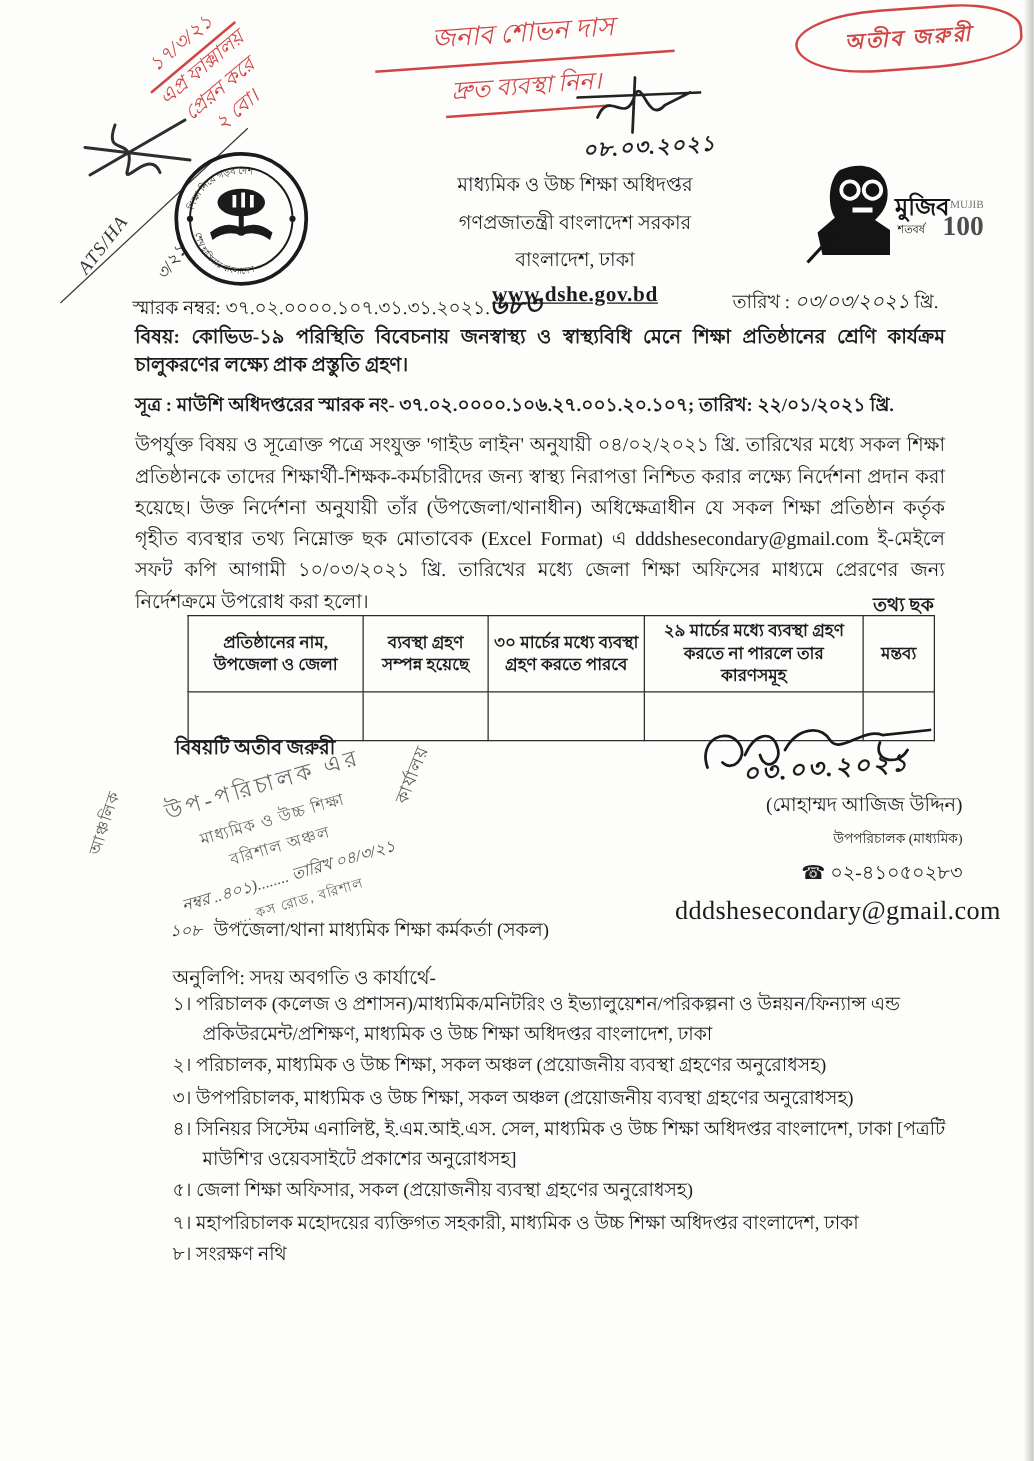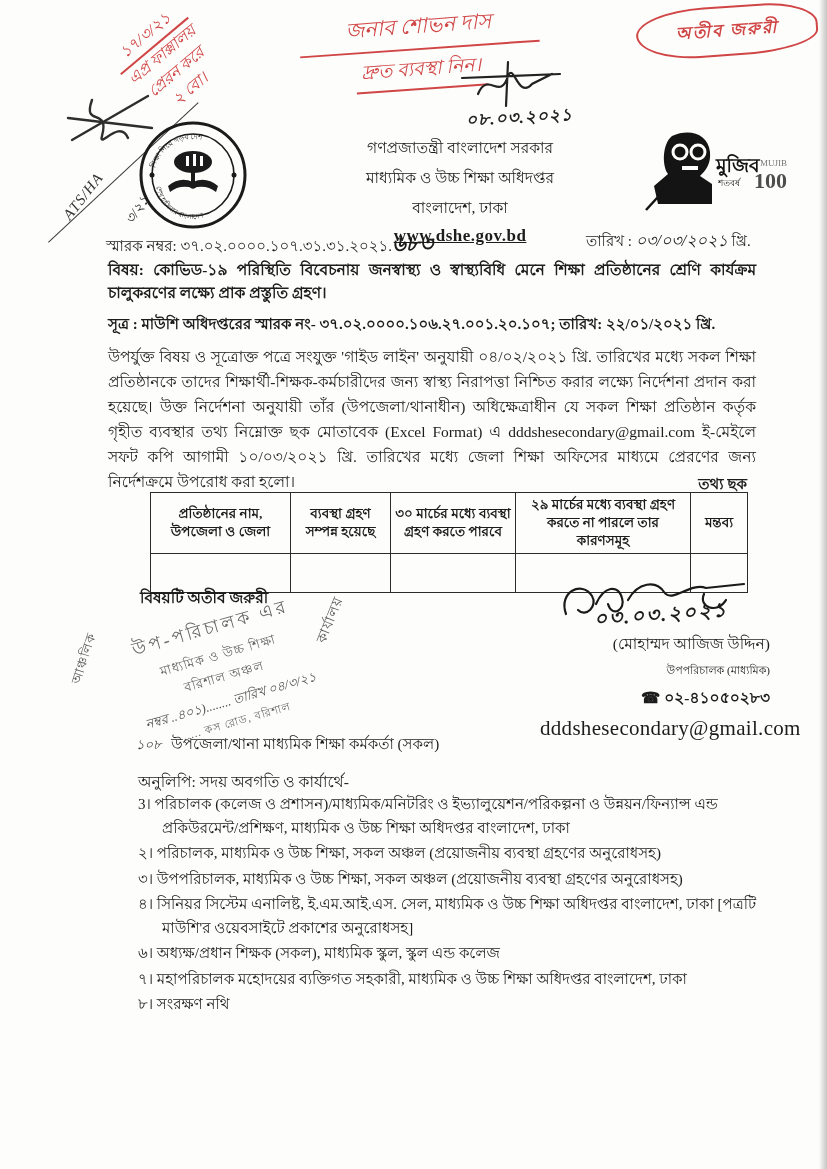--- a/index.html
+++ b/index.html
@@ -48,21 +48,21 @@
   table.grid th,table.grid td{border:1.4px solid #2b2b2b;font-size:13.5px;line-height:18px;text-align:center;
      vertical-align:middle;padding:3px 4px;font-weight:bold;}
   table.grid td{height:32px;}
 
   .urgent{left:140px;top:586px;font-weight:bold;font-size:15.5px;}
 
   .sig-date{left:594px;top:599px;font-size:20px;font-weight:bold;font-style:italic;transform:rotate(-4deg);letter-spacing:2px;}
   .sig-block{left:540px;top:632px;width:230px;text-align:right;}
   .sig-block .nm{font-size:15.5px;margin-bottom:4px;}
   .sig-block .ds{font-size:11px;margin-bottom:5px;}
-  .sig-block .ph{font-size:15.5px;font-weight:bold;margin-bottom:4px;}
+  .sig-block .ph{font-size:15.5px;font-weight:normal;margin-bottom:4px;}
   .sig-block .em{font-size:21px;letter-spacing:.3px;}
 
   
   .stamp{left:78px;top:612px;width:290px;transform:rotate(-16deg);text-align:center;color:#5a5a5a;opacity:.92;}
   .stamp .s1{font-size:18px;letter-spacing:3px;margin-bottom:2px;}
   .stamp .s2,.stamp .s3{font-size:13px;letter-spacing:1px;margin-bottom:1px;}
   .stamp .s4{font-size:13px;margin-top:4px;color:#444;}
   .stamp .s5{font-size:11px;margin-top:2px;letter-spacing:1px;}
   .stamp-l{left:58px;top:648px;transform:rotate(-72deg);font-size:13px;color:#5a5a5a;letter-spacing:1px;}
   .stamp-r{left:306px;top:608px;transform:rotate(-68deg);font-size:14px;color:#5a5a5a;letter-spacing:1px;}
@@ -123,22 +123,22 @@
     <text font-size="7" fill="#1b1b1b"><textPath href="#arcB" xlink:href="#arcB" startOffset="4%">শেখ হাসিনার বাংলাদেশ</textPath></text>
     <ellipse cx="55" cy="42" rx="19" ry="11" fill="#1b1b1b"></ellipse>
     <rect x="48" y="36" width="3" height="10" fill="#fdfdfb"></rect>
       <rect x="55" y="34" width="3" height="12" fill="#fdfdfb"></rect>
       <rect x="62" y="36" width="3" height="10" fill="#fdfdfb"></rect>
     <path d="M30,66 Q42,56 55,62 Q68,56 80,66 L78,72 Q68,64 55,68 Q42,64 32,72 Z" fill="#1b1b1b"></path>
     <path d="M53,52 L57,52 L57,62 L53,62 Z M52,62 a4,4 0 1 0 6,0 Z" fill="#1b1b1b"></path>
   </svg>
 
   <div class="abs hdr">
+    <div>মাধ্যমিক ও উচ্চ শিক্ষা অধিদপ্তর</div>
     <div>গণপ্রজাতন্ত্রী বাংলাদেশ সরকার</div>
-    <div>মাধ্যমিক ও উচ্চ শিক্ষা অধিদপ্তর</div>
     <div>বাংলাদেশ, ঢাকা</div>
     <div class="site">www.dshe.gov.bd</div>
   </div>
 
   <svg class="abs" style="left:642px;top:126px;" width="150" height="88" viewBox="0 0 150 88">
     <path d="M30,10 C48,2 66,8 68,26 C69,38 64,44 58,50 L70,58 L70,78 L16,78 L12,60 L26,48 C20,40 20,18 30,10 Z" fill="#141414"></path>
     <circle cx="38" cy="26" r="7" fill="none" stroke="#fdfdfb" stroke-width="3"></circle>
     <circle cx="56" cy="26" r="7" fill="none" stroke="#fdfdfb" stroke-width="3"></circle>
     <rect x="40" y="40" width="16" height="4" fill="#fdfdfb"></rect>
     <path d="M4,84 L26,60" stroke="#141414" stroke-width="2.5" fill="none"></path>
@@ -215,23 +215,23 @@
   <div class="abs stamp-l">আঞ্চলিক</div>
   <div class="abs stamp-r">কার্যালয়</div>
 
   <div class="abs recipient">
     <span class="hwn">১০৮</span>
     <span>উপজেলা/থানা মাধ্যমিক শিক্ষা কর্মকর্তা (সকল)</span>
   </div>
 
   <div class="abs dist-h">অনুলিপি: সদয় অবগতি ও কার্যার্থে-</div>
   <ul class="abs dist">
-    <li>3। পরিচালক (কলেজ ও প্রশাসন)/মাধ্যমিক/মনিটরিং ও ইভ্যালুয়েশন/পরিকল্পনা ও উন্নয়ন/ফিন্যান্স এন্ড প্রকিউরমেন্ট/প্রশিক্ষণ, মাধ্যমিক ও উচ্চ শিক্ষা অধিদপ্তর বাংলাদেশ, ঢাকা</li>
+    <li>১। পরিচালক (কলেজ ও প্রশাসন)/মাধ্যমিক/মনিটরিং ও ইভ্যালুয়েশন/পরিকল্পনা ও উন্নয়ন/ফিন্যান্স এন্ড প্রকিউরমেন্ট/প্রশিক্ষণ, মাধ্যমিক ও উচ্চ শিক্ষা অধিদপ্তর বাংলাদেশ, ঢাকা</li>
     <li>২। পরিচালক, মাধ্যমিক ও উচ্চ শিক্ষা, সকল অঞ্চল (প্রয়োজনীয় ব্যবস্থা গ্রহণের অনুরোধসহ)</li>
     <li>৩। উপপরিচালক, মাধ্যমিক ও উচ্চ শিক্ষা, সকল অঞ্চল (প্রয়োজনীয় ব্যবস্থা গ্রহণের অনুরোধসহ)</li>
     <li>৪। সিনিয়র সিস্টেম এনালিষ্ট, ই.এম.আই.এস. সেল, মাধ্যমিক ও উচ্চ শিক্ষা অধিদপ্তর বাংলাদেশ, ঢাকা [পত্রটি মাউশি'র ওয়েবসাইটে প্রকাশের অনুরোধসহ]</li>
-    <li>৬। অধ্যক্ষ/প্রধান শিক্ষক (সকল), মাধ্যমিক স্কুল, স্কুল এন্ড কলেজ</li>
+    <li>৫। জেলা শিক্ষা অফিসার, সকল (প্রয়োজনীয় ব্যবস্থা গ্রহণের অনুরোধসহ)</li>
     <li>৭। মহাপরিচালক মহোদয়ের ব্যক্তিগত সহকারী, মাধ্যমিক ও উচ্চ শিক্ষা অধিদপ্তর বাংলাদেশ, ঢাকা</li>
     <li>৮। সংরক্ষণ নথি</li>
   </ul>
 
   <div class="abs edge"></div>
 </div>
 
 </body></html>

